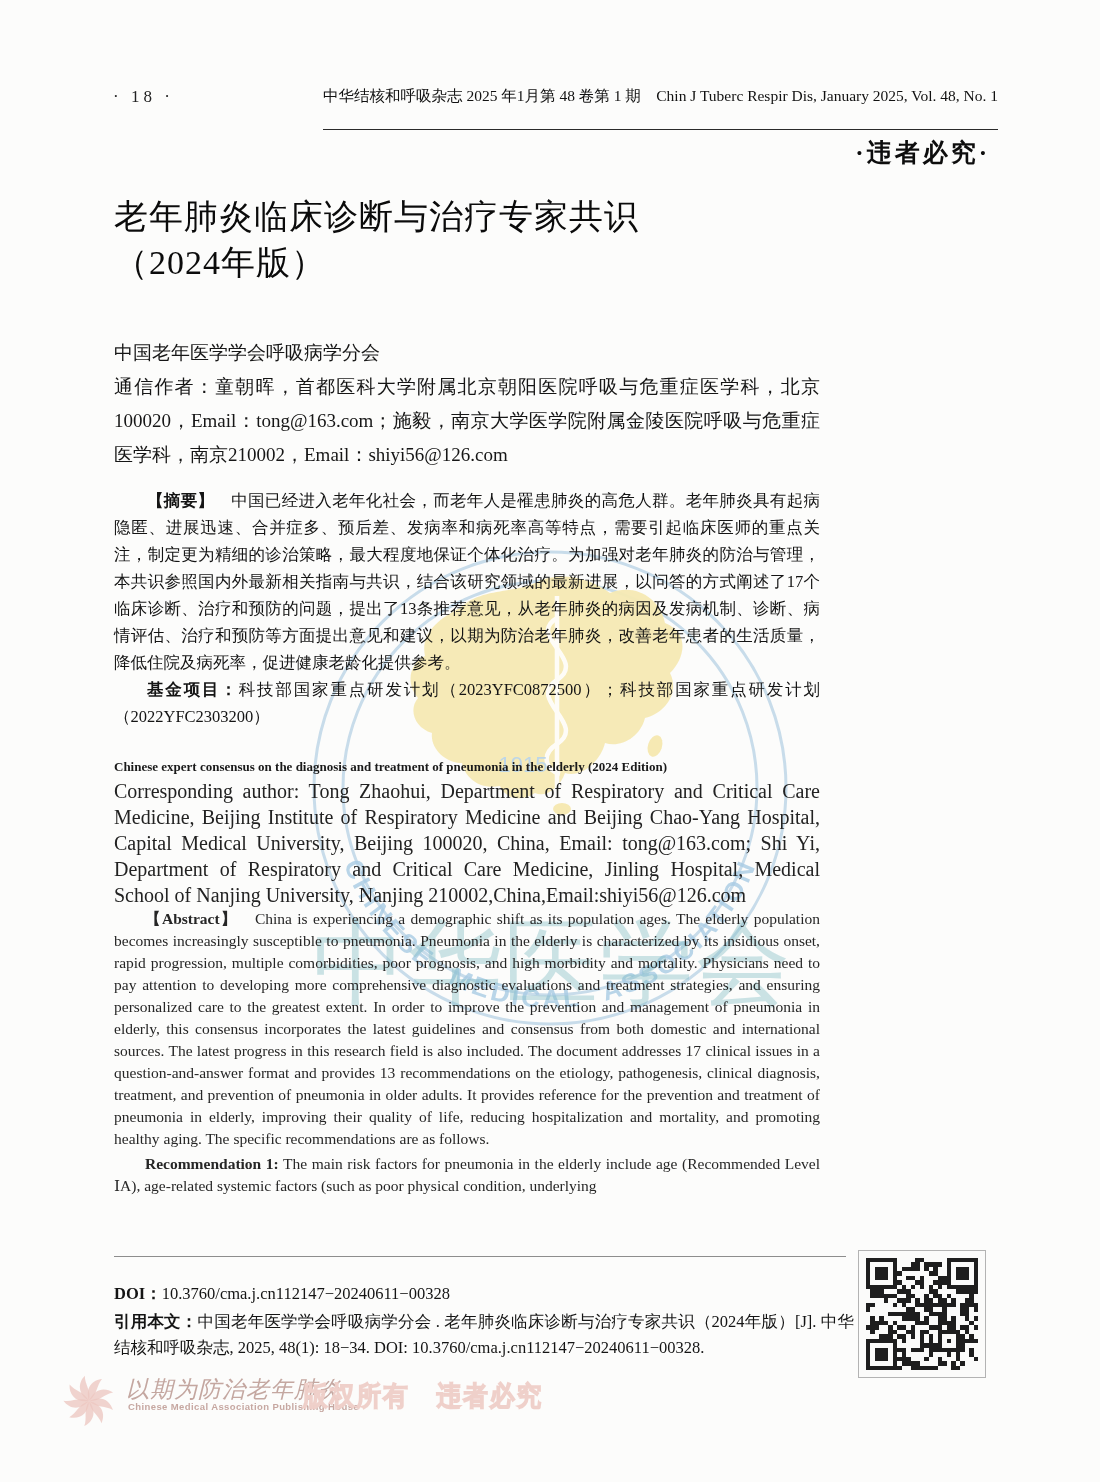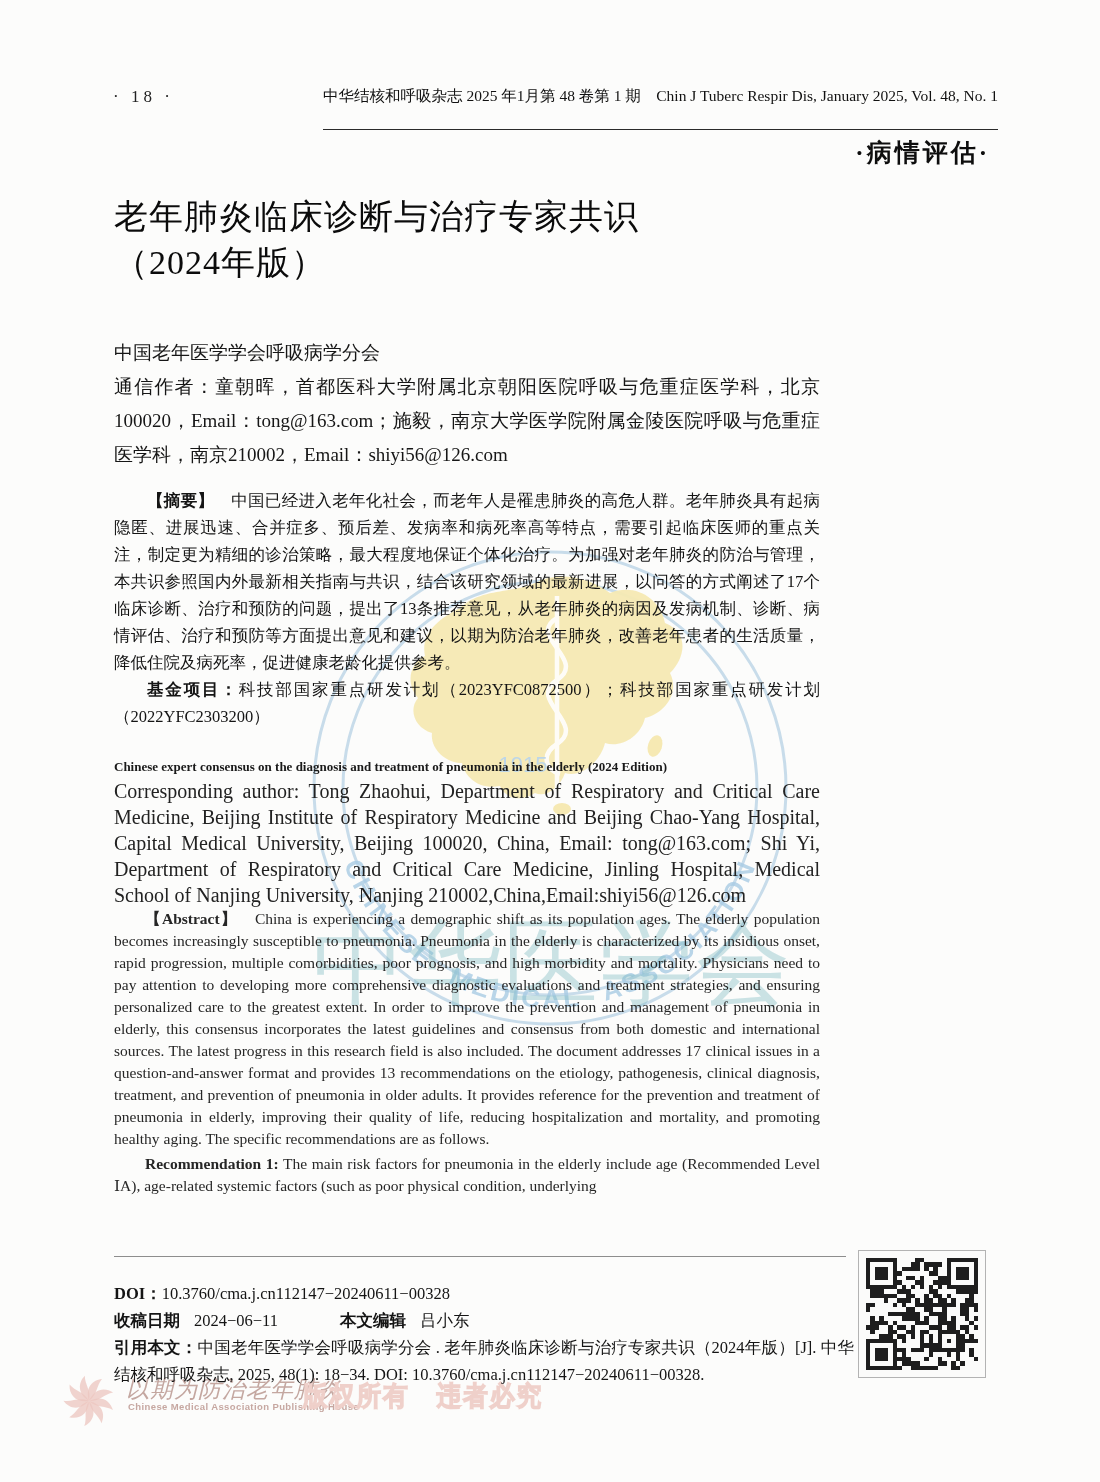--- a/index.html
+++ b/index.html
@@ -109,21 +109,21 @@
 <div class="abs wm pub-callig">以期为防治老年肺炎</div>
 <div class="abs wm pub-caption">Chinese Medical Association Publishing House</div>
 <div class="abs wm copyright">版权所有　违者必究</div>
 
 <div class="layer-content">
 
   <div class="abs page-num">· 18 ·</div>
 
   <div class="abs journal-line">中华结核和呼吸杂志 2025 年1月第 48 卷第 1 期　Chin J Tuberc Respir Dis, January 2025, Vol. 48, No. 1</div>
 
-  <div class="abs section-label">·病情评估·</div>
+  <div class="abs section-label">·违者必究·</div>
 
   <div class="abs title">
       <div>老年肺炎临床诊断与治疗专家共识</div>
       <div>（2024年版）</div>
     </div>
 
   <div class="abs authors">
     <div>中国老年医学学会呼吸病学分会</div>
     <div class="just">通信作者：童朝晖，首都医科大学附属北京朝阳医院呼吸与危重症医学科，北京100020，Email：tong@163.com；施毅，南京大学医学院附属金陵医院呼吸与危重症医学科，南京210002，Email：shiyi56@126.com</div>
   </div>
@@ -137,23 +137,20 @@
     <div class="en-title">Chinese expert consensus on the diagnosis and treatment of pneumonia in the elderly (2024 Edition)</div>
     <div class="en-corr">Corresponding author: Tong Zhaohui, Department of Respiratory and Critical Care Medicine, Beijing Institute of Respiratory Medicine and Beijing Chao-Yang Hospital, Capital Medical University, Beijing 100020, China, Email: tong@163.com; Shi Yi, Department of Respiratory and Critical Care Medicine, Jinling Hospital, Medical School of Nanjing University, Nanjing 210002,China,Email:shiyi56@126.com</div>
     <div class="en-abs"><span></span><b>【Abstract】</b><span>　China is experiencing a demographic shift as its population ages. The elderly population becomes increasingly susceptible to pneumonia. Pneumonia in the elderly is characterized by its insidious onset, rapid progression, multiple comorbidities, poor prognosis, and high morbidity and mortality. Physicians need to pay attention to developing more comprehensive diagnostic evaluations and treatment strategies, and ensuring personalized care to the greatest extent. In order to improve the prevention and management of pneumonia in elderly, this consensus incorporates the latest guidelines and consensus from both domestic and international sources. The latest progress in this research field is also included. The document addresses 17 clinical issues in a question-and-answer format and provides 13 recommendations on the etiology, pathogenesis, clinical diagnosis, treatment, and prevention of pneumonia in older adults. It provides reference for the prevention and treatment of pneumonia in elderly, improving their quality of life, reducing hospitalization and mortality, and promoting healthy aging. The specific recommendations are as follows.</span></div>
     <div class="en-rec"><span></span><b>Recommendation 1:</b><span> The main risk factors for pneumonia in the elderly include age (Recommended Level ⅠA), age-related systemic factors (such as poor physical condition, underlying</span></div>
   </div>
 
   <div class="abs sep"></div>
 
   <div class="abs footer">
     <div><span></span><b>DOI：</b><span>10.3760/cma.j.cn112147−20240611−00328</span></div>
-    <div>
-      <b>收稿日期</b><span class="gap-sm">2024−06−11</span><b class="gap-lg">本文编辑</b><span class="gap-sm">吕小东</span>
-    </div>
     <div class="cite"><span></span><b>引用本文：</b><span>中国老年医学学会呼吸病学分会 . 老年肺炎临床诊断与治疗专家共识（2024年版）[J]. 中华结核和呼吸杂志, 2025, 48(1): 18−34. DOI: 10.3760/cma.j.cn112147−20240611−00328.</span></div>
   </div>
 
   <div class="abs qr-box">
     <svg id="qr-svg" width="112" height="112" viewBox="0 0 25 25" shape-rendering="crispEdges">
         <rect x="0" y="0" width="1" height="1" fill="#1e1e1e"></rect>
         <rect x="1" y="0" width="1" height="1" fill="#1e1e1e"></rect>
         <rect x="2" y="0" width="1" height="1" fill="#1e1e1e"></rect>
         <rect x="3" y="0" width="1" height="1" fill="#1e1e1e"></rect>
         <rect x="4" y="0" width="1" height="1" fill="#1e1e1e"></rect>

